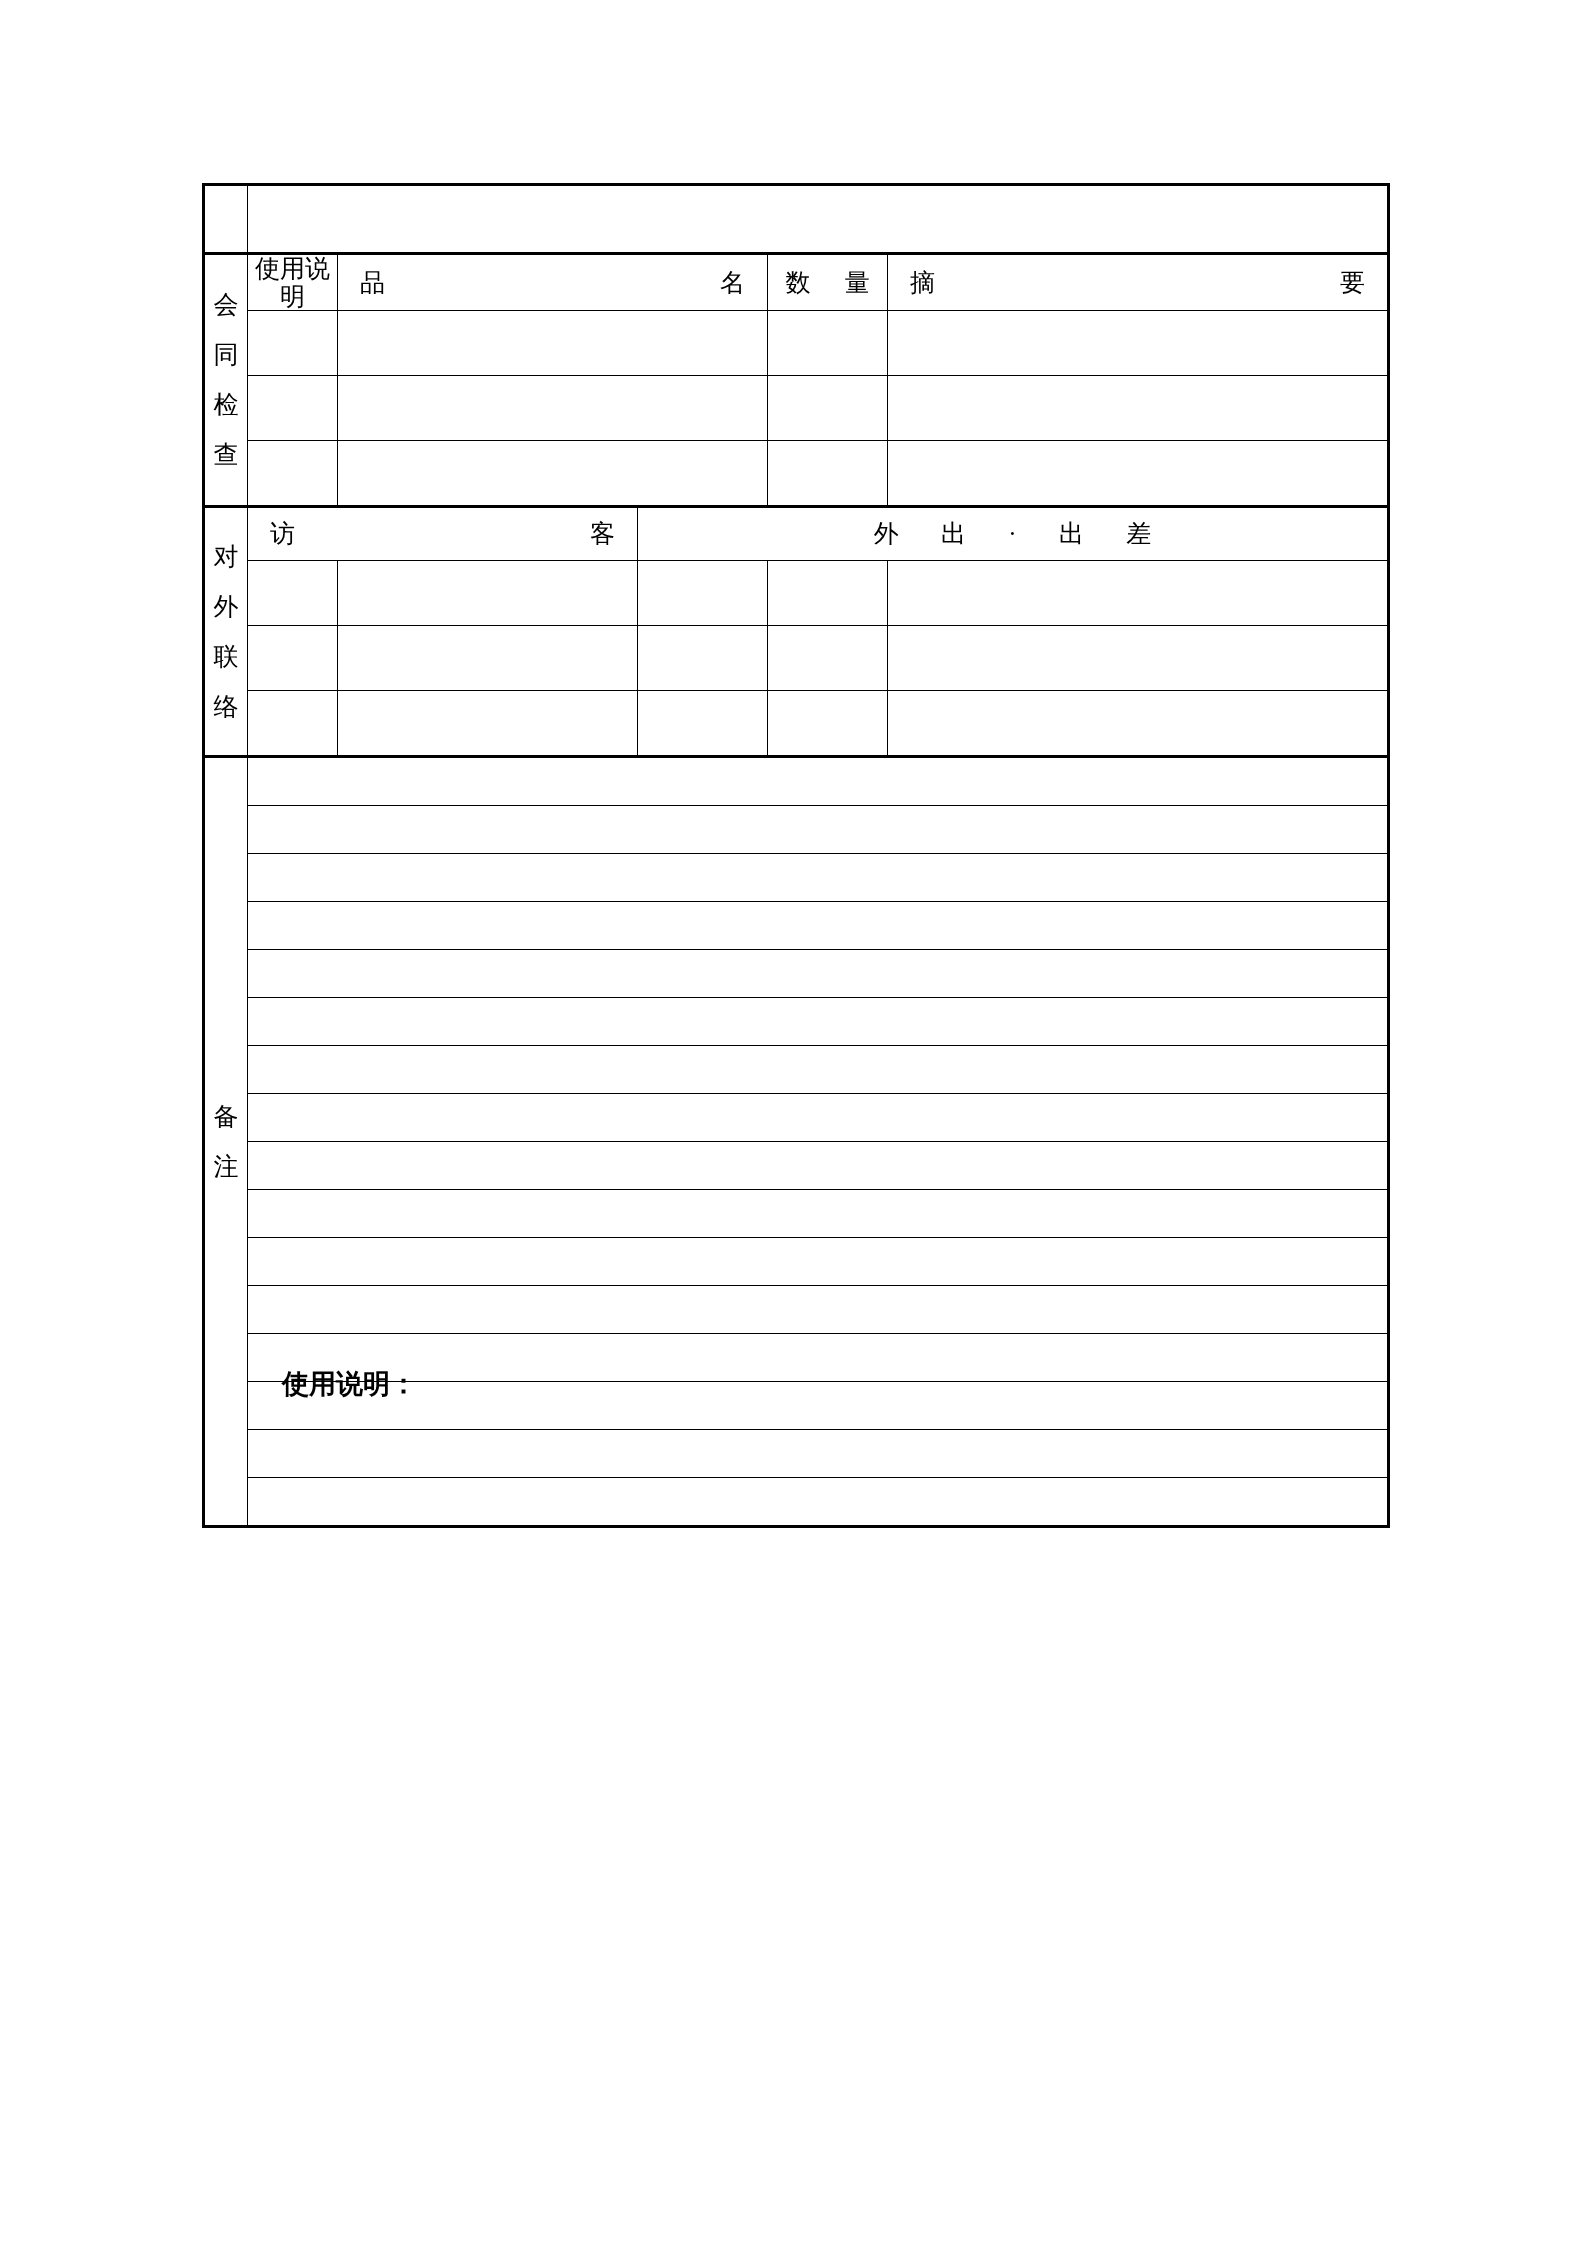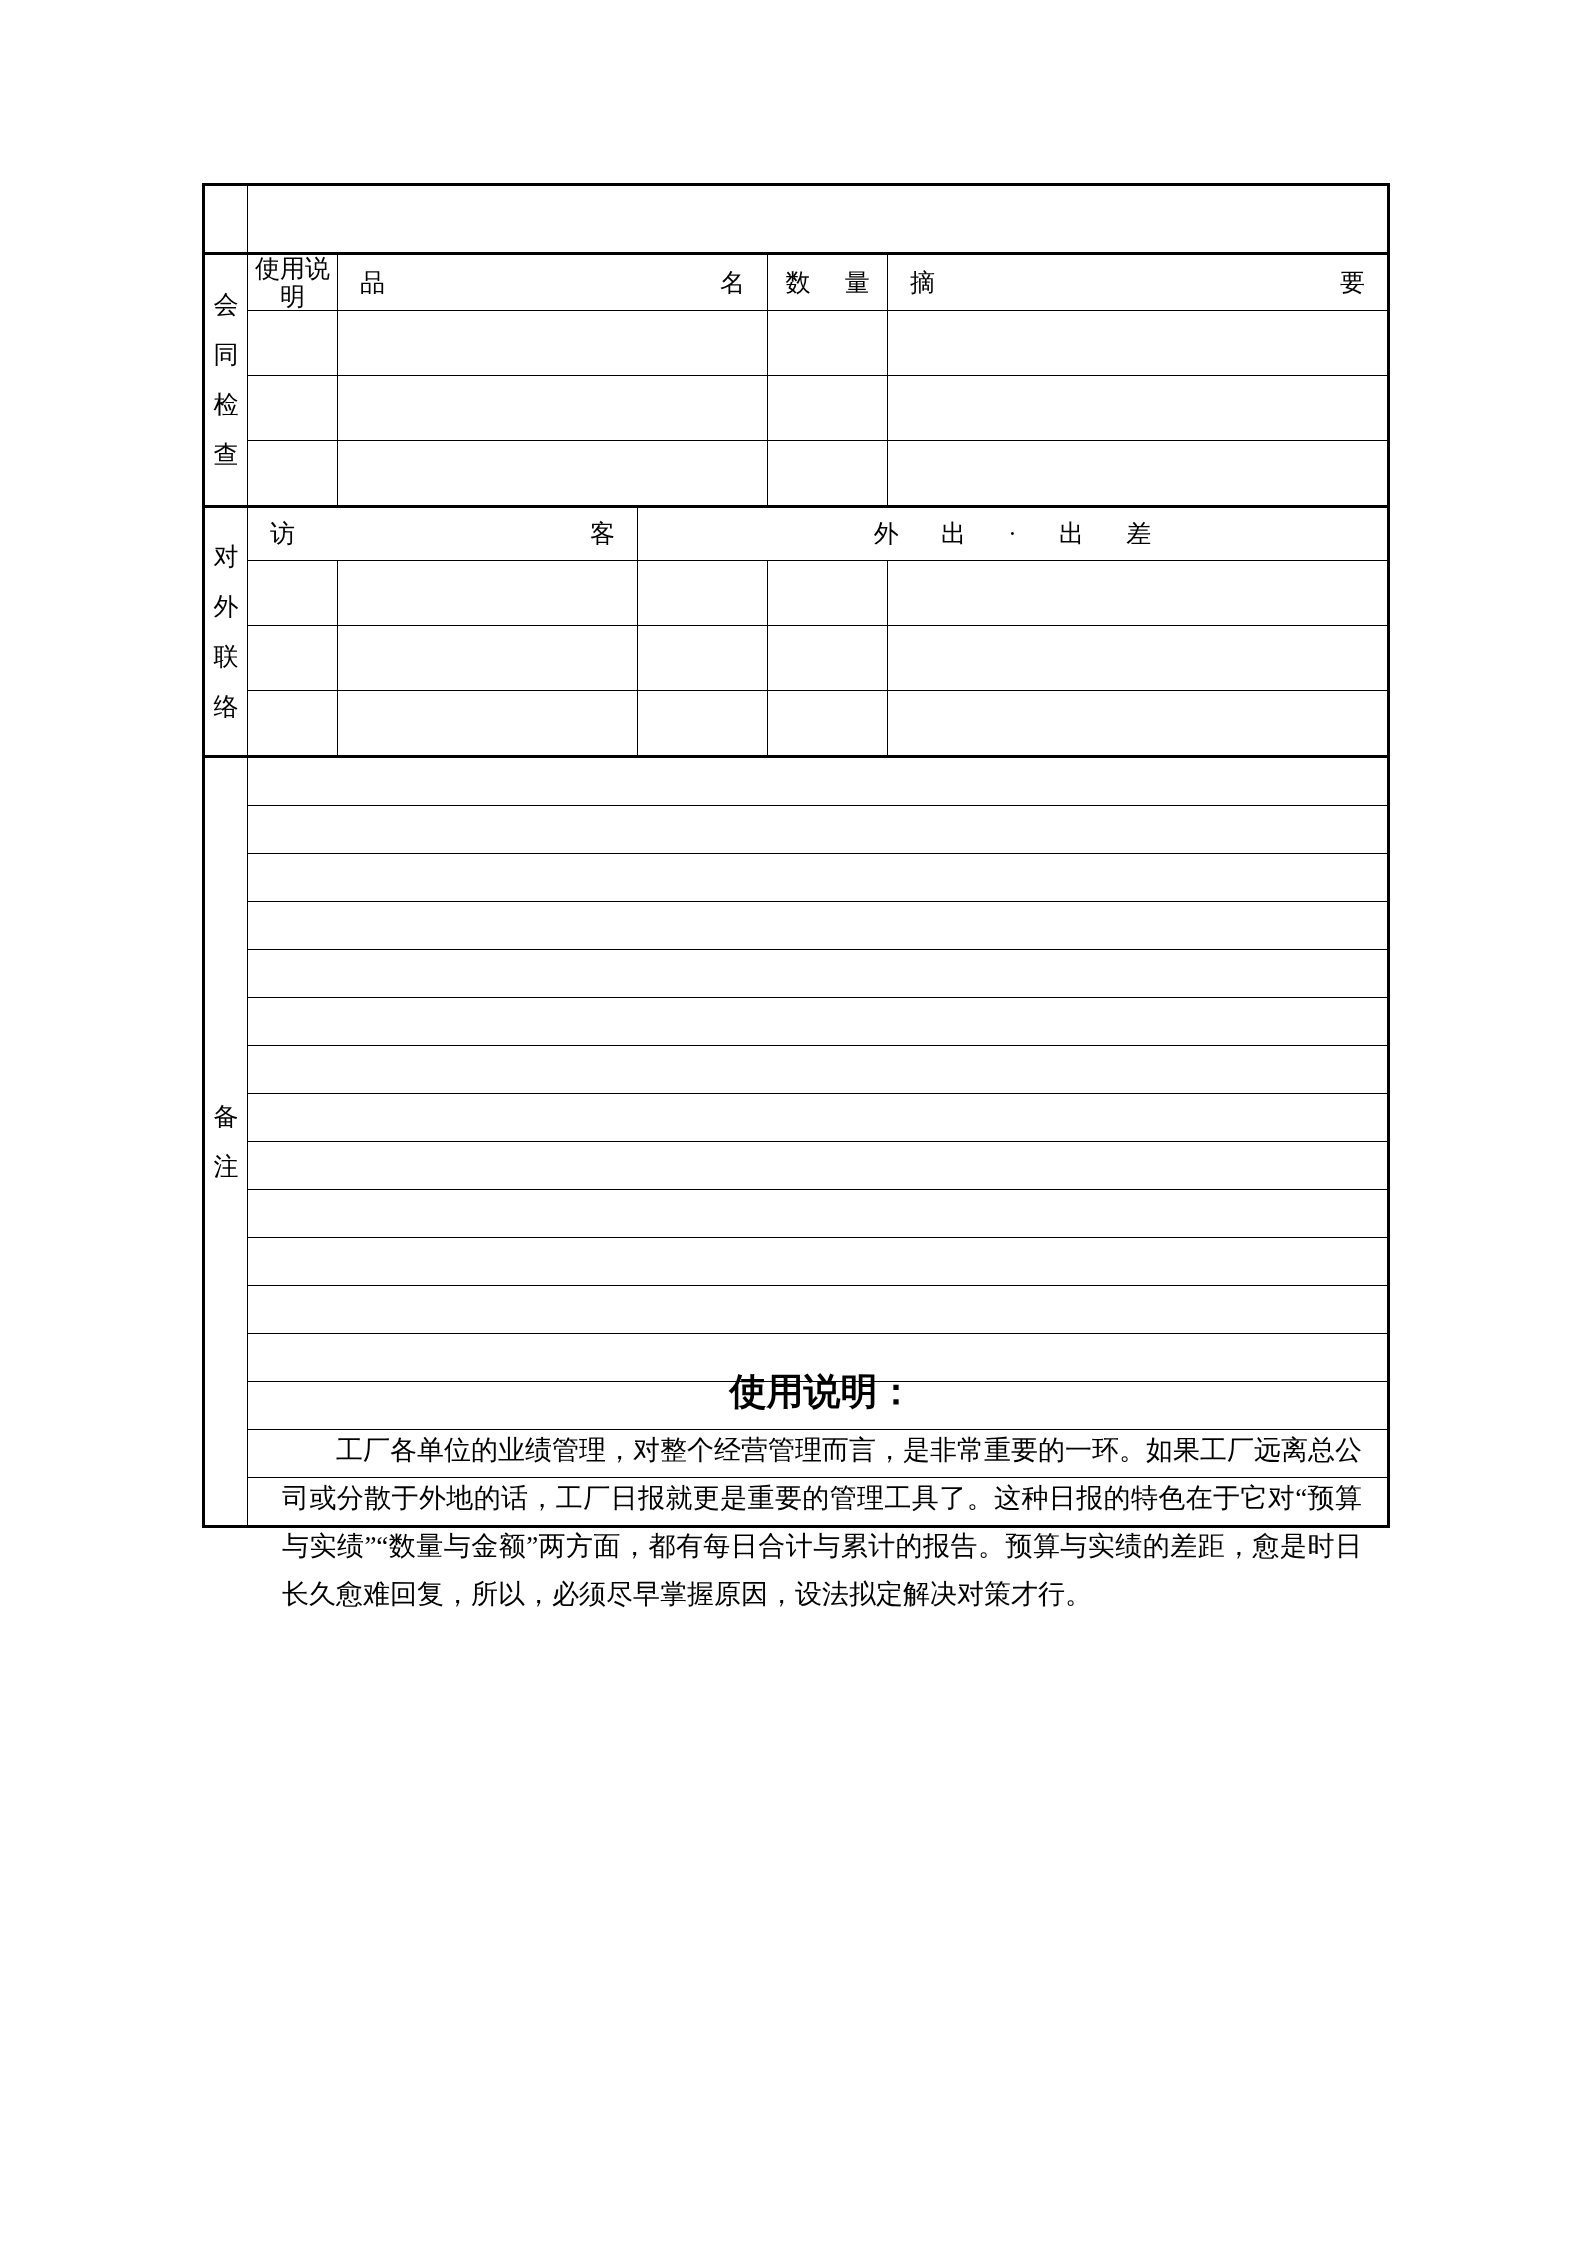--- a/index.html
+++ b/index.html
@@ -103,24 +103,23 @@
   
   .instructions {
     position: absolute;
     left: 282px;
     top: 1364px;
     width: 1080px;
   }
   .instr-title {
     font-family: "Liberation Sans", "DejaVu Sans", sans-serif;
     font-weight: bold;
-    font-size: 37px;
+    font-size: 27px;
     line-height: 1.5;
     margin: 0 0 6px 0;
-    text-align: center;
   }
   .instr-body {
     font-size: 27px;
     line-height: 1.78;
     margin: 0;
     text-align: justify;
     text-justify: inter-character;
     text-indent: 54px;
     font-family: "Liberation Serif", "DejaVu Serif", serif;
   }
@@ -289,16 +288,15 @@
         <tr class="note-row">
           <td class="thick-right thick-bottom" colspan="5"></td>
         </tr>
 
       </tbody>
     </table>
   </div>
 
   <div class="instructions">
     <div class="instr-title">使用说明：</div>
-    <p class="instr-body">工厂各单位的业绩管理，对整个经营管理而言，是非常重要的一环。如果工厂远离总公司或分散于外地的话，工厂日报就更是重要的管理工具了。这种日报的特色在于它对“预算与实绩”“数量与金额”两方面，都有每日合计与累计的报告。预算与实绩的差距，愈是时日长久愈难回复，所以，必须尽早掌握原因，设法拟定解决对策才行。</p>
   </div>
 
 </div>
 
 </body></html>

